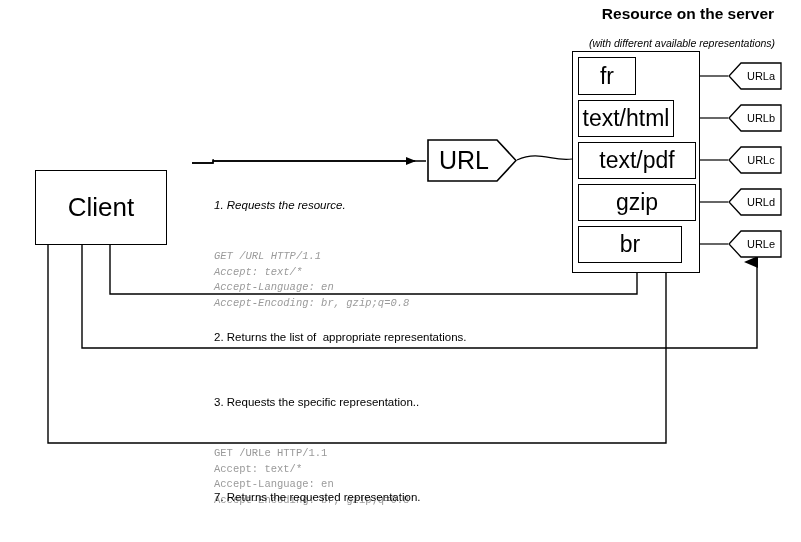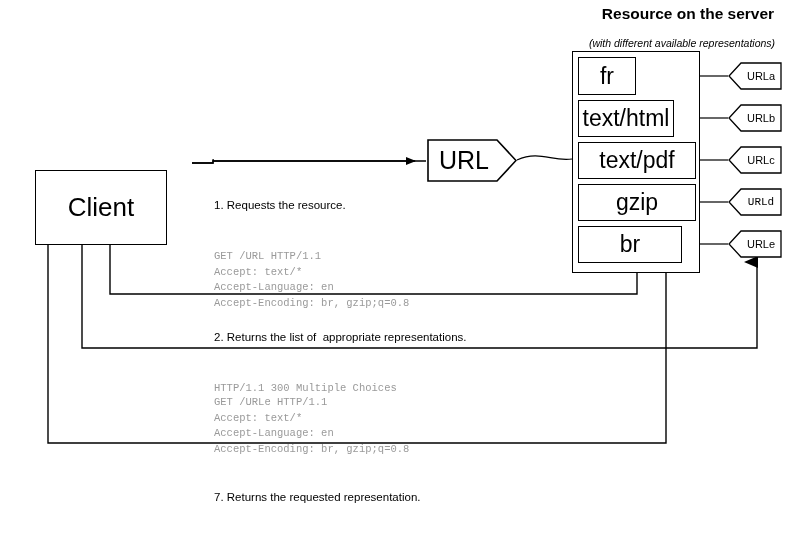--- a/index.html
+++ b/index.html
@@ -40,29 +40,29 @@
   #url-shape .lbl{position:absolute;left:0;top:0;width:74px;height:43px;
       display:flex;align-items:center;justify-content:center;font-size:25px;}
 
   
   .urlbadge{position:absolute;width:54px;height:16px;}
   .urlbadge .lbl{position:absolute;left:12px;top:0;width:42px;height:28px;
       display:flex;align-items:center;justify-content:center;font-size:11px;}
   #urla{left:728px;top:62px;}
   #urlb{left:728px;top:104px;}
   #urlc{left:728px;top:146px;}
-  #urld{left:728px;top:188px;font-family:Liberation Mono, monospace;}
+  #urld{left:728px;top:188px;}
   #urle{left:728px;top:230px;}
 
   
   .step{position:absolute;white-space:pre;}
   .step .title{font-size:11.5px;color:#000;line-height:15px;white-space:pre;}
   .step .http{font-family:"Liberation Mono", monospace;font-size:10.5px;
        color:#9a9a9a;line-height:15.5px;white-space:pre;}
-  #step1{left:214px;top:162px;}
+  #step1{left:214px;top:162px;font-style:italic;}
   #step2{left:214px;top:294px;}
   #step3{left:214px;top:359px;}
   #step4{left:214px;top:454px;}
 </style>
 </head>
 <body>
 
 <div id="canvas">
 
   <svg class="wires" viewBox="0 0 801 542" xmlns="http://www.w3.org/2000/svg">
@@ -159,23 +159,23 @@
 
   <div class="step" id="step1">
     <div class="title">1. Requests the resource.</div>
     <div class="http">GET /URL HTTP/1.1
 Accept: text/*
 Accept-Language: en
 Accept-Encoding: br, gzip;q=0.8</div>
   </div>
   <div class="step" id="step2">
     <div class="title">2. Returns the list of  appropriate representations.</div>
-    <div class="http">HTTP/1.1 300 Multiple Choices</div>
   </div>
   <div class="step" id="step3">
+    <div class="title">3. Requests the specific representation..</div>
     <div class="http">GET /URLe HTTP/1.1
 Accept: text/*
 Accept-Language: en
 Accept-Encoding: br, gzip;q=0.8</div>
   </div>
   <div class="step" id="step4">
     <div class="title">7. Returns the requested representation.</div>
     <div class="http">HTTP/1.1 200 OK
 Content-Location: /URLe
 Content-Type: text/html

